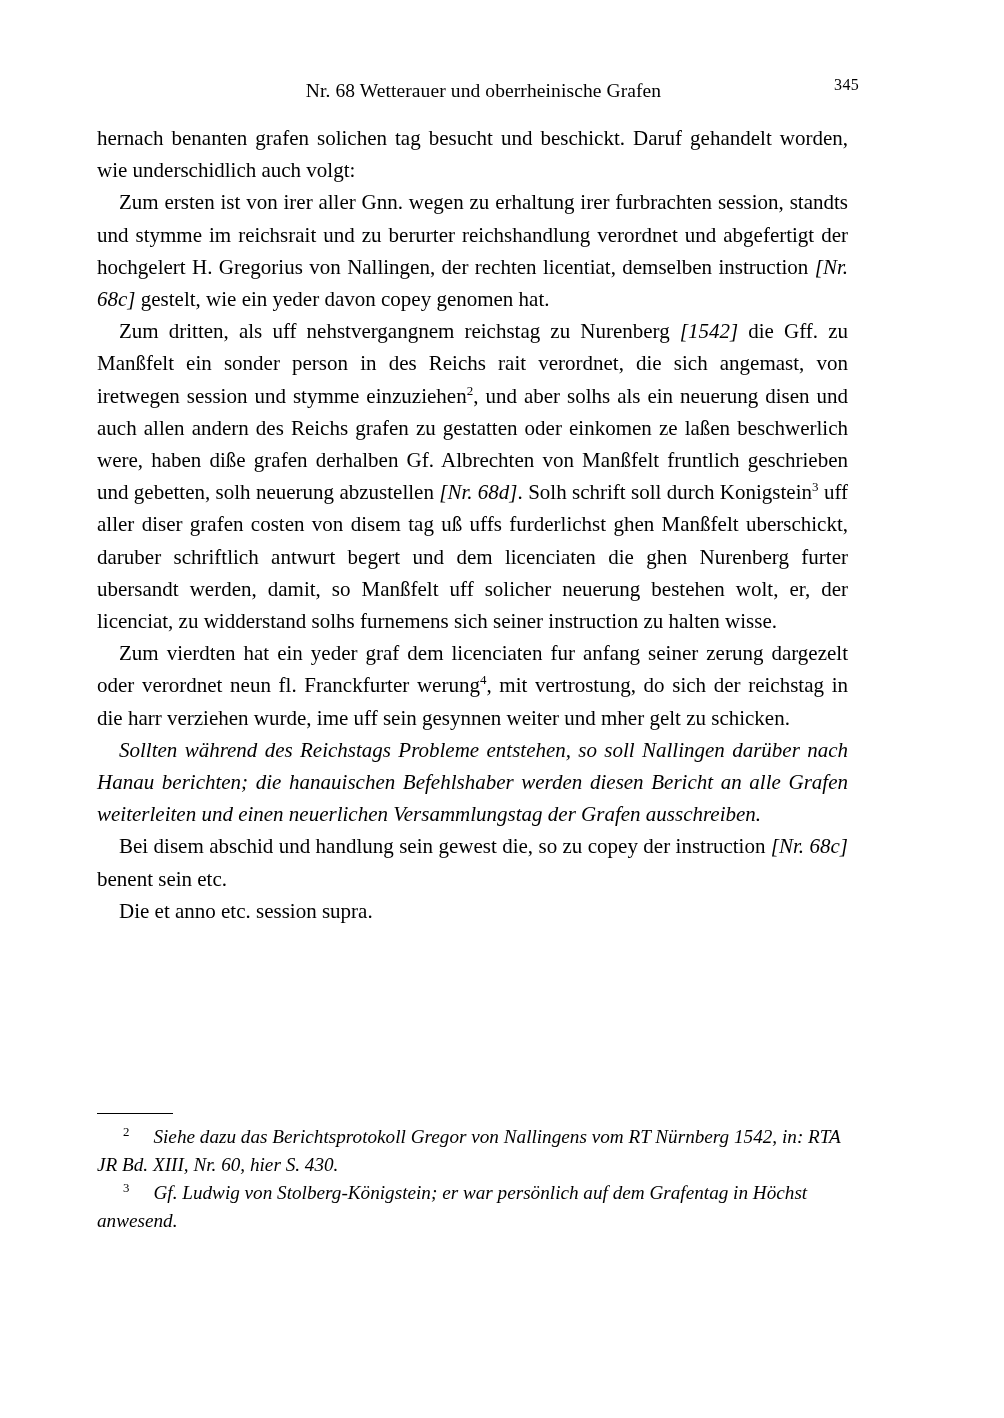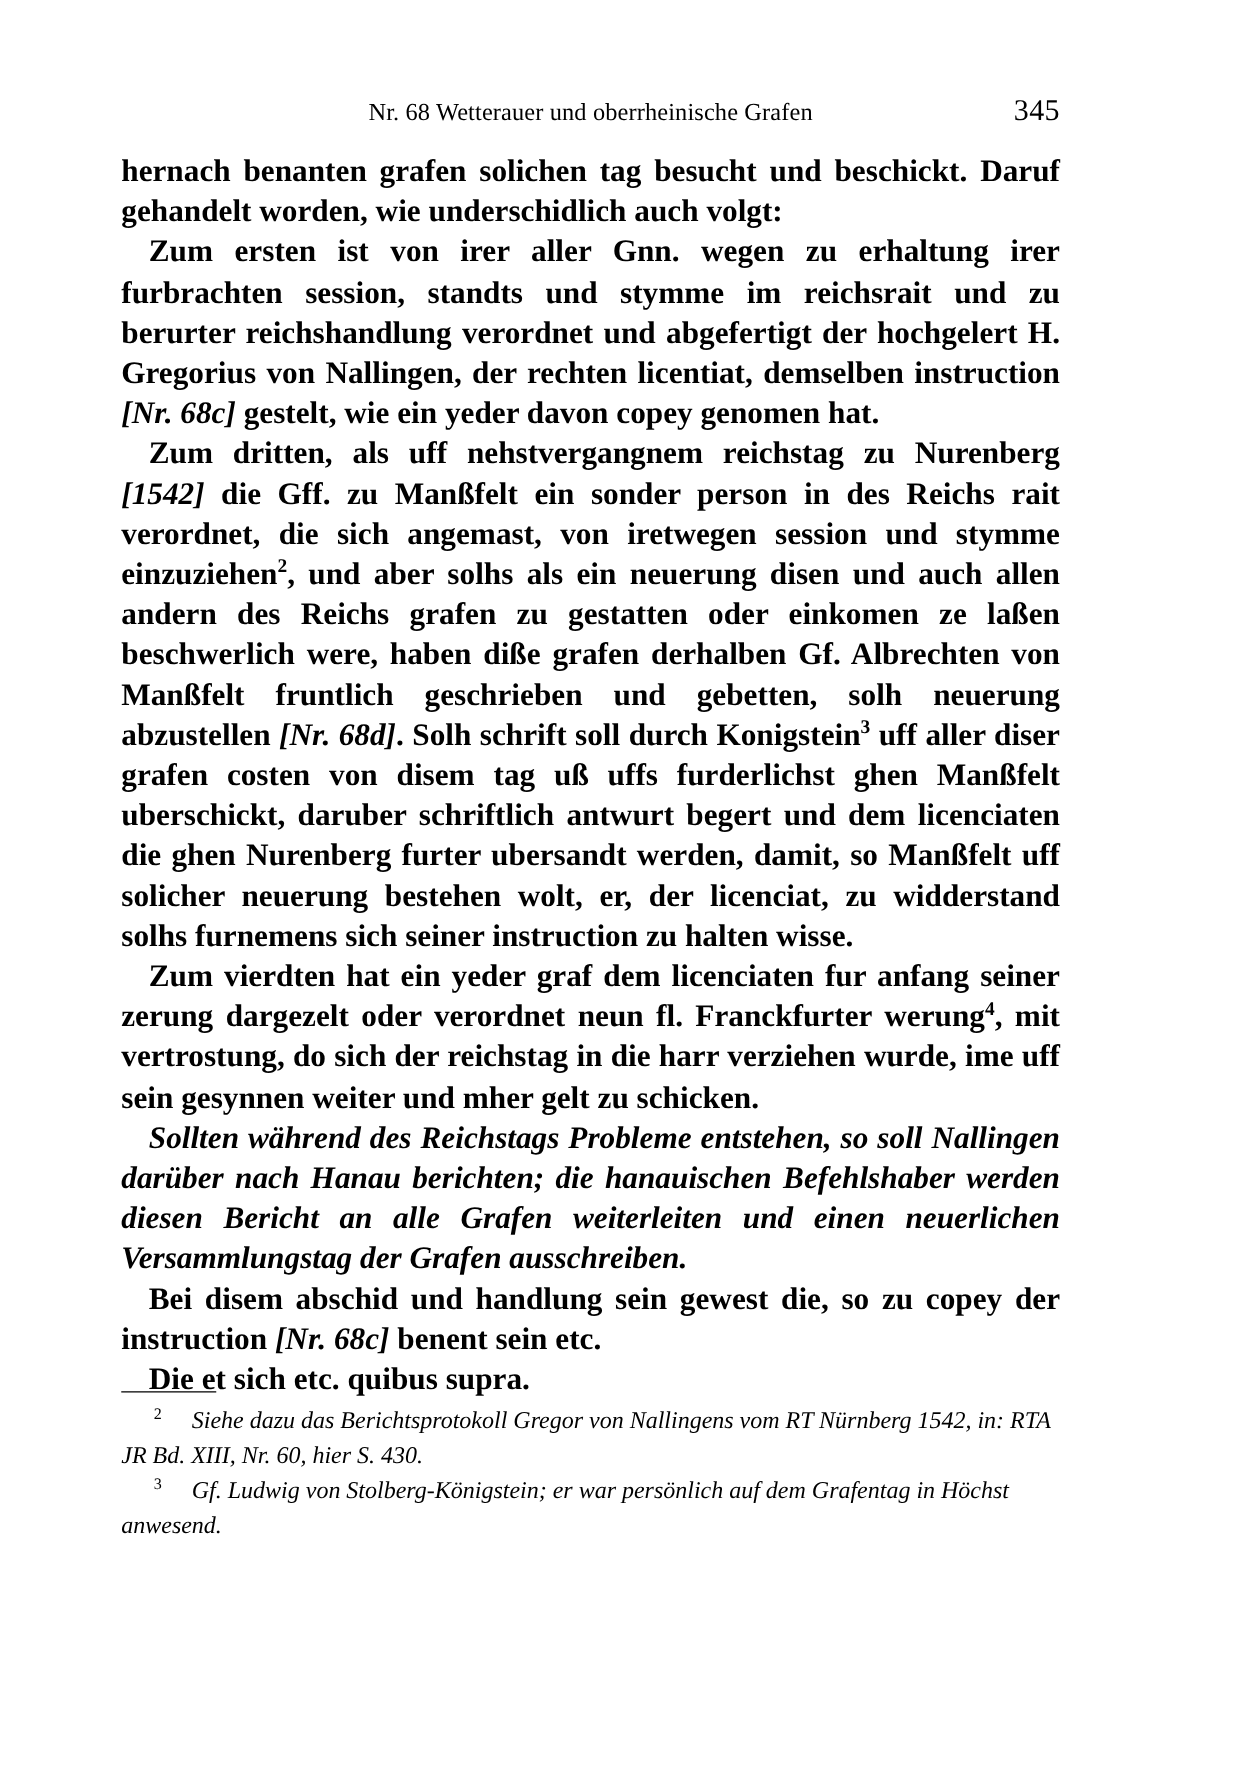--- a/index.html
+++ b/index.html
@@ -15,62 +15,61 @@
     background: #ffffff;
     overflow: hidden;
     font-family: "Liberation Serif", "DejaVu Serif", serif;
     color: #000000;
     box-sizing: border-box;
   }
 
   
   .running-head {
     position: absolute;
-    left: 97px;
+    left: 108px;
     top: 80px;
     width: 751px;
     height: 24px;
     display: flex;
     align-items: baseline;
     justify-content: center;
   }
 
   .running-head-title {
     font-size: 19.5px;
     letter-spacing: 0.1px;
     white-space: nowrap;
   }
 
   .folio {
     position: absolute;
     right: 0;
     top: -3px;
-    font-size: 24px;
+    font-size: 16px;
     line-height: 1;
     letter-spacing: 0.3px;
   }
 
   
   .textblock {
     position: absolute;
     left: 97px;
     top: 122px;
     width: 751px;
   }
 
   p.para {
     margin: 0;
-    font-size: 25px;
+    font-size: 21px;
     line-height: 32.2px;
     text-align: justify;
     text-justify: inter-word;
     hyphens: manual;
     -webkit-hyphens: manual;
     text-indent: 0;
-    font-weight: bold;
   }
 
   p.para.indent {
     text-indent: 22px;
   }
 
   p.para.italic {
     font-style: italic;
   }
 
@@ -148,21 +147,21 @@
 
     <p class="para indent italic">
       <span>Sollten während des Reichstags Probleme entstehen, so soll Nallingen darüber nach Hanau berichten; die hanauischen Befehlshaber werden diesen Bericht an alle Grafen weiterleiten und einen neuerlichen Versammlungstag der Grafen ausschreiben.</span>
     </p>
 
     <p class="para indent">
       <span>Bei disem abschid und handlung sein gewest die, so zu copey der instruction </span><span class="it">[Nr. 68c]</span><span> benent sein etc.</span>
     </p>
 
     <p class="para indent">
-      <span>Die et sich etc. quibus supra.</span>
+      <span>Die et anno etc. session supra.</span>
     </p>
 
   </div>
 
   <div class="footnotes">
     <div class="fn-rule"></div>
 
     <p class="footnote">
       <span class="fn-num">2</span><span>Siehe dazu das Berichtsprotokoll Gregor von Nallingens vom RT Nürnberg 1542, in: RTA JR Bd. XIII, Nr. 60, hier S. 430.</span>
     </p>

